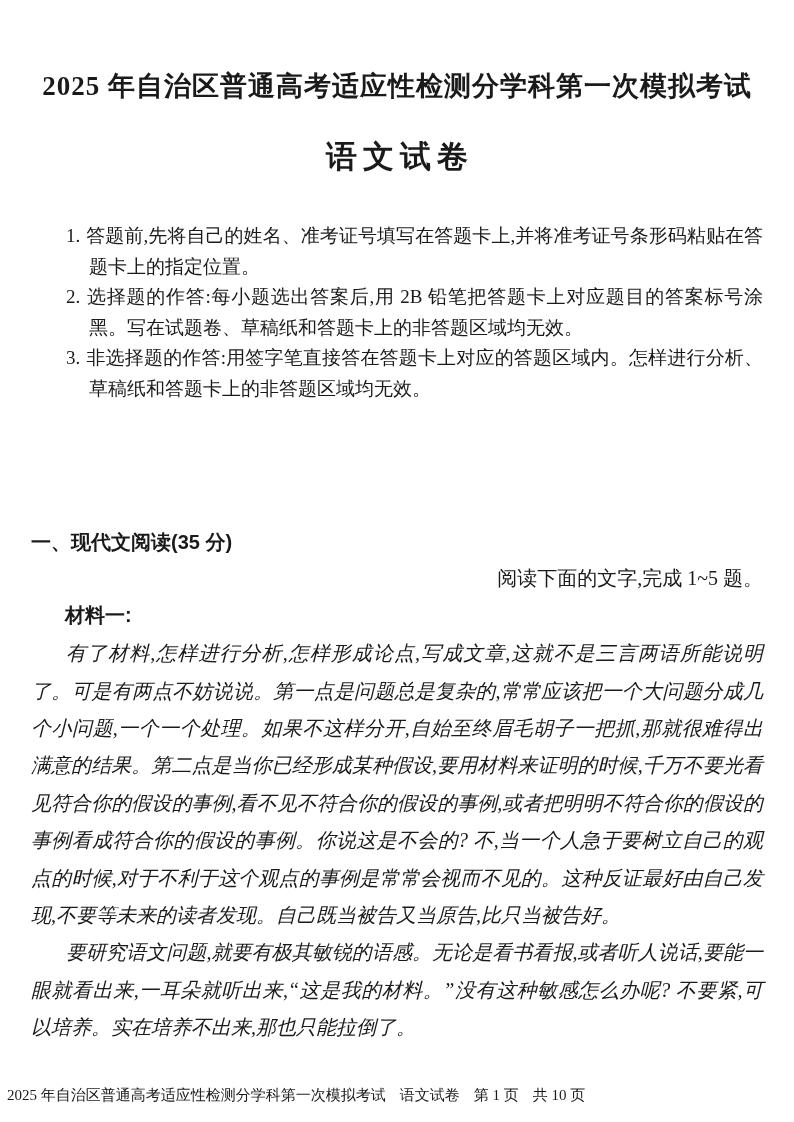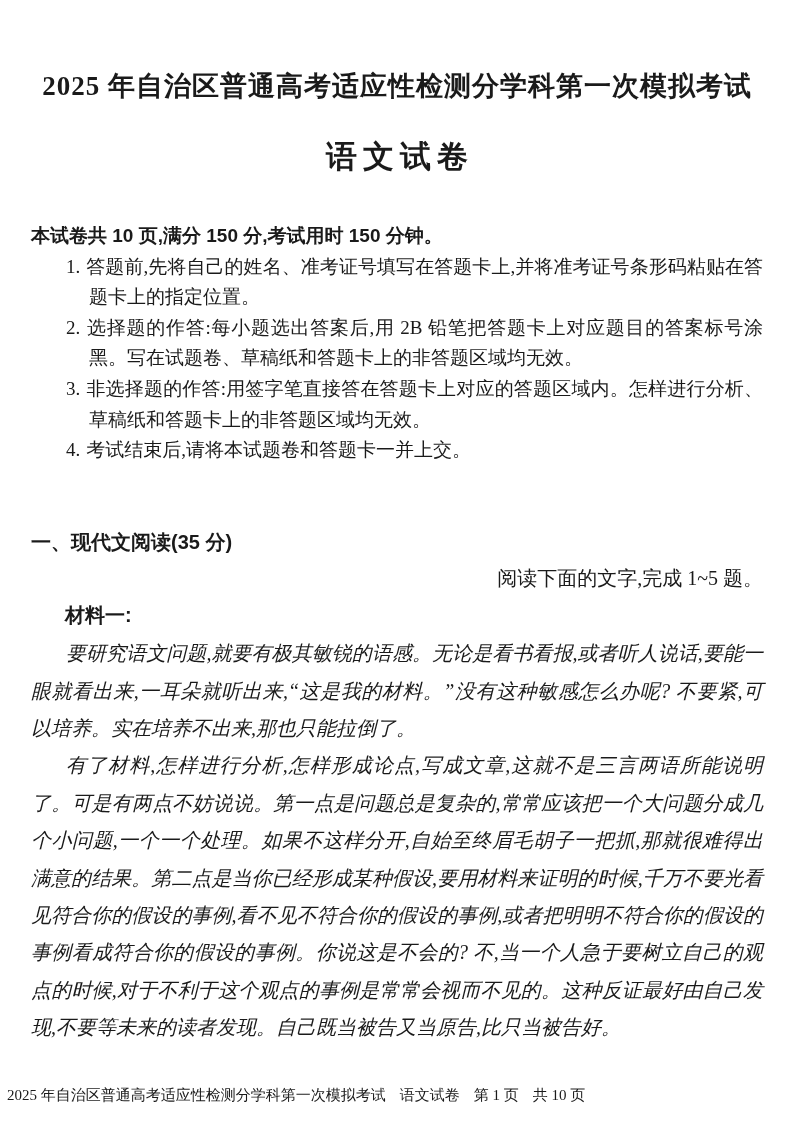--- a/index.html
+++ b/index.html
@@ -83,36 +83,34 @@
 </style>
 </head>
 <body>
 
 <div class="page">
 
   <h1 class="exam-title">2025 年自治区普通高考适应性检测分学科第一次模拟考试</h1>
   <h2 class="paper-title">语文试卷</h2>
 
   <section class="instructions">
-    <p class="bold-line">本试卷共 10 页,满分 150 分,考试用时 150 分钟。</p>
     <div class="notice-list">
       <div class="notice-item"><span class="notice-num">1.</span><span>答题前,先将自己的姓名、准考证号填写在答题卡上,并将准考证号条形码粘贴在答题卡上的指定位置。</span></div>
       <div class="notice-item"><span class="notice-num">2.</span><span>选择题的作答:每小题选出答案后,用 2B 铅笔把答题卡上对应题目的答案标号涂黑。写在试题卷、草稿纸和答题卡上的非答题区域均无效。</span></div>
       <div class="notice-item"><span class="notice-num">3.</span><span>非选择题的作答:用签字笔直接答在答题卡上对应的答题区域内。怎样进行分析、草稿纸和答题卡上的非答题区域均无效。</span></div>
-      <div class="notice-item"><span class="notice-num">4.</span><span>考试结束后,请将本试题卷和答题卡一并上交。</span></div>
     </div>
   </section>
 
   <section class="reading">
     <h3 class="section-heading">一、现代文阅读(35 分)</h3>
     <p class="task-line">阅读下面的文字,完成 1~5 题。</p>
     <p class="material-label">材料一:</p>
     <div class="passage">
+      <p>有了材料,怎样进行分析,怎样形成论点,写成文章,这就不是三言两语所能说明了。可是有两点不妨说说。第一点是问题总是复杂的,常常应该把一个大问题分成几个小问题,一个一个处理。如果不这样分开,自始至终眉毛胡子一把抓,那就很难得出满意的结果。第二点是当你已经形成某种假设,要用材料来证明的时候,千万不要光看见符合你的假设的事例,看不见不符合你的假设的事例,或者把明明不符合你的假设的事例看成符合你的假设的事例。你说这是不会的? 不,当一个人急于要树立自己的观点的时候,对于不利于这个观点的事例是常常会视而不见的。这种反证最好由自己发现,不要等未来的读者发现。自己既当被告又当原告,比只当被告好。</p>
       <p>要研究语文问题,就要有极其敏锐的语感。无论是看书看报,或者听人说话,要能一眼就看出来,一耳朵就听出来,“这是我的材料。”没有这种敏感怎么办呢? 不要紧,可以培养。实在培养不出来,那也只能拉倒了。</p>
-      <p>有了材料,怎样进行分析,怎样形成论点,写成文章,这就不是三言两语所能说明了。可是有两点不妨说说。第一点是问题总是复杂的,常常应该把一个大问题分成几个小问题,一个一个处理。如果不这样分开,自始至终眉毛胡子一把抓,那就很难得出满意的结果。第二点是当你已经形成某种假设,要用材料来证明的时候,千万不要光看见符合你的假设的事例,看不见不符合你的假设的事例,或者把明明不符合你的假设的事例看成符合你的假设的事例。你说这是不会的? 不,当一个人急于要树立自己的观点的时候,对于不利于这个观点的事例是常常会视而不见的。这种反证最好由自己发现,不要等未来的读者发现。自己既当被告又当原告,比只当被告好。</p>
     </div>
   </section>
 
   <footer class="page-footer">
     <span>2025 年自治区普通高考适应性检测分学科第一次模拟考试</span><span>语文试卷</span><span>第 1 页</span><span>共 10 页</span>
   </footer>
 
 </div>
 
 </body></html>

